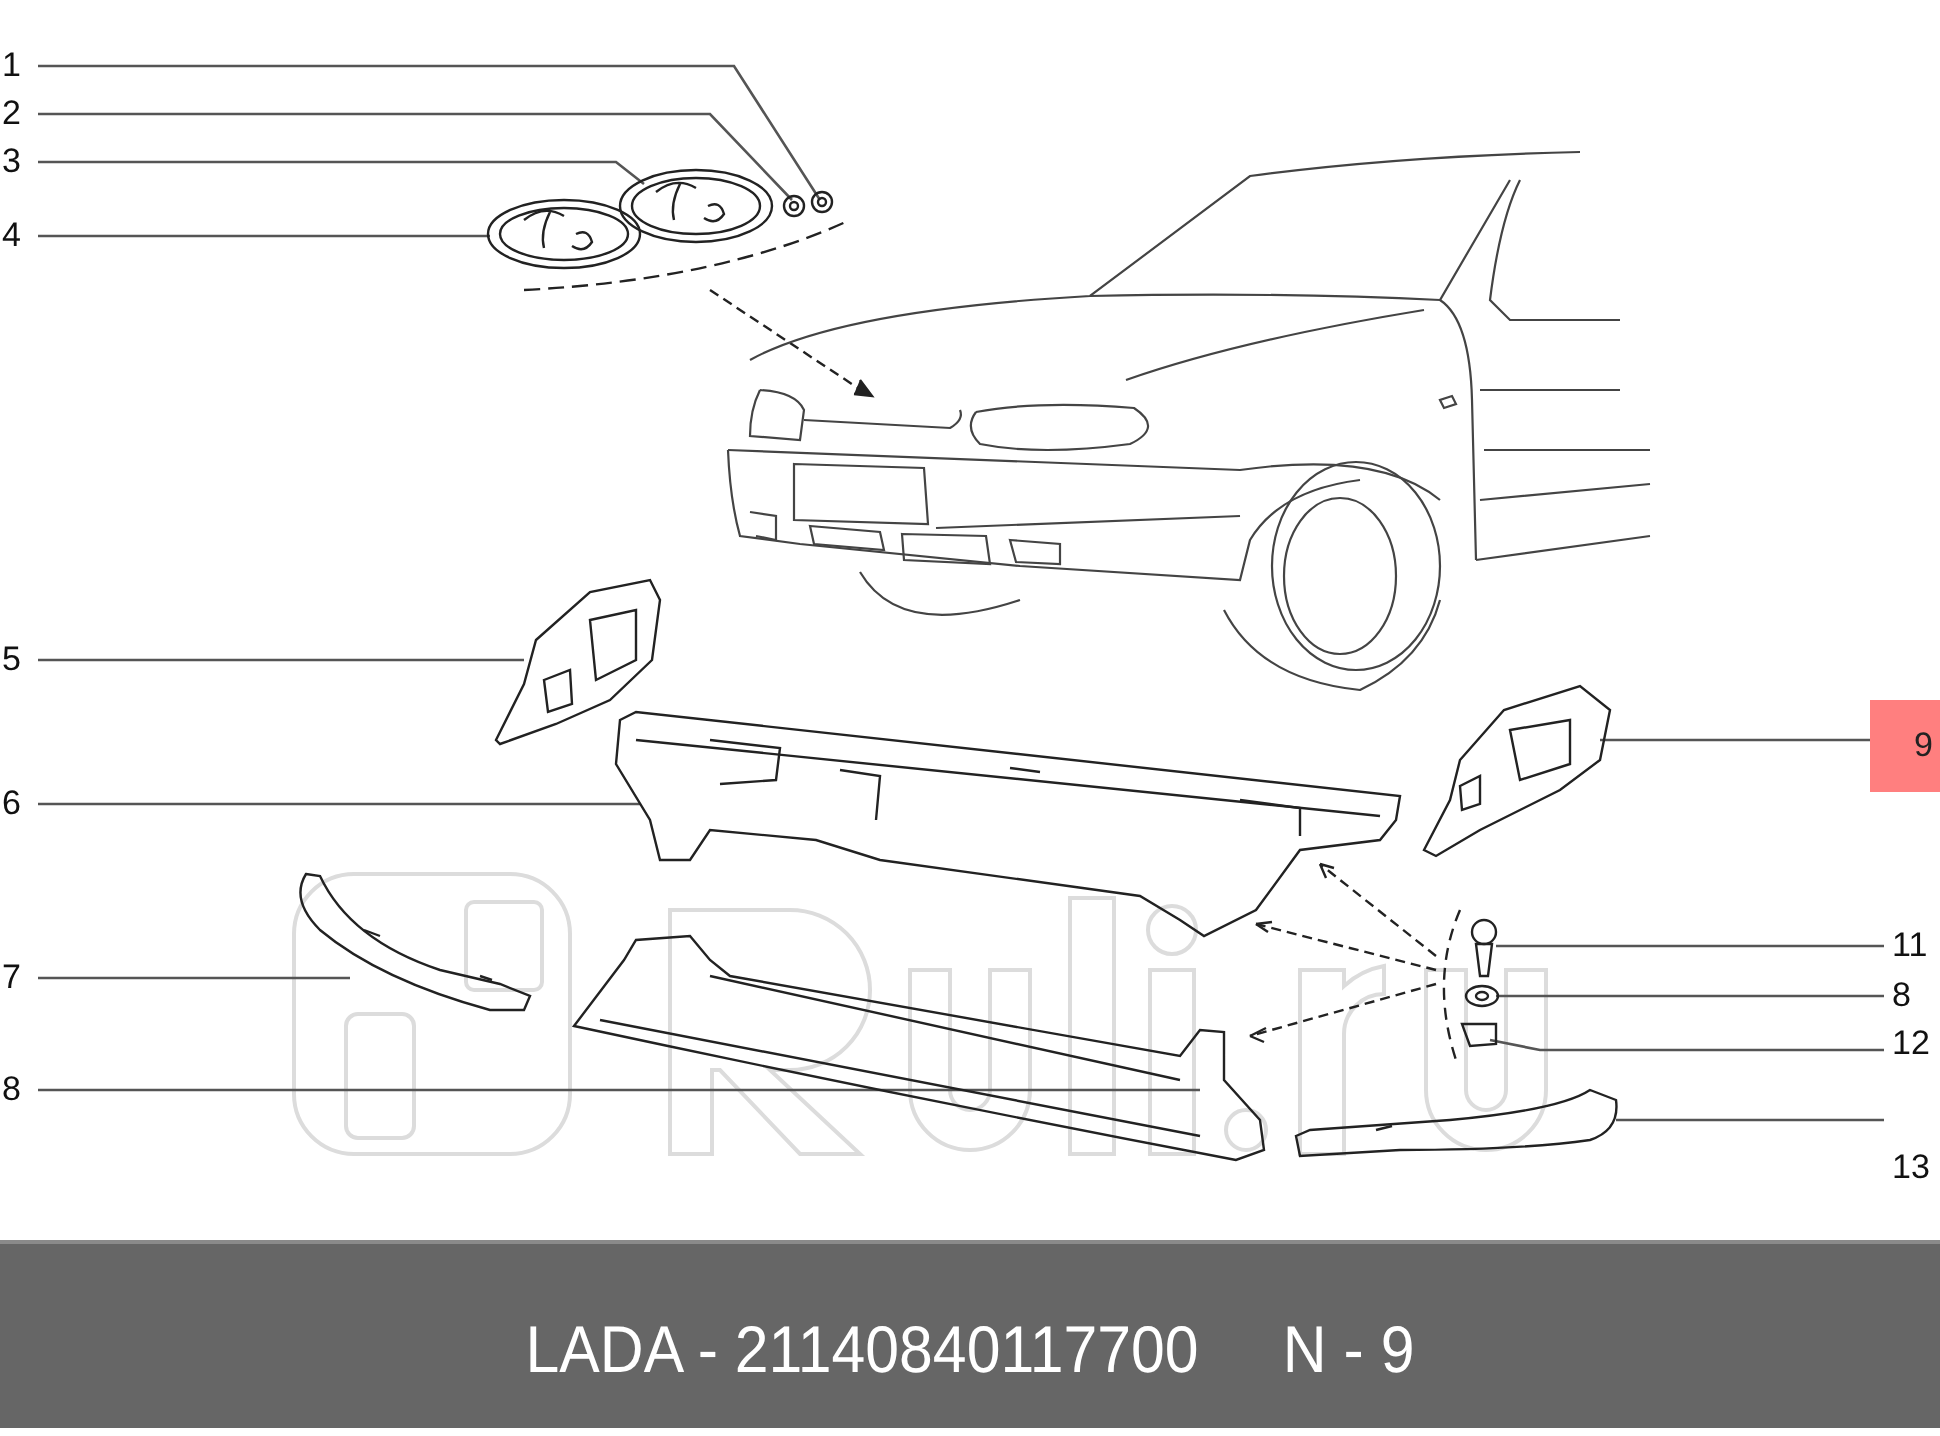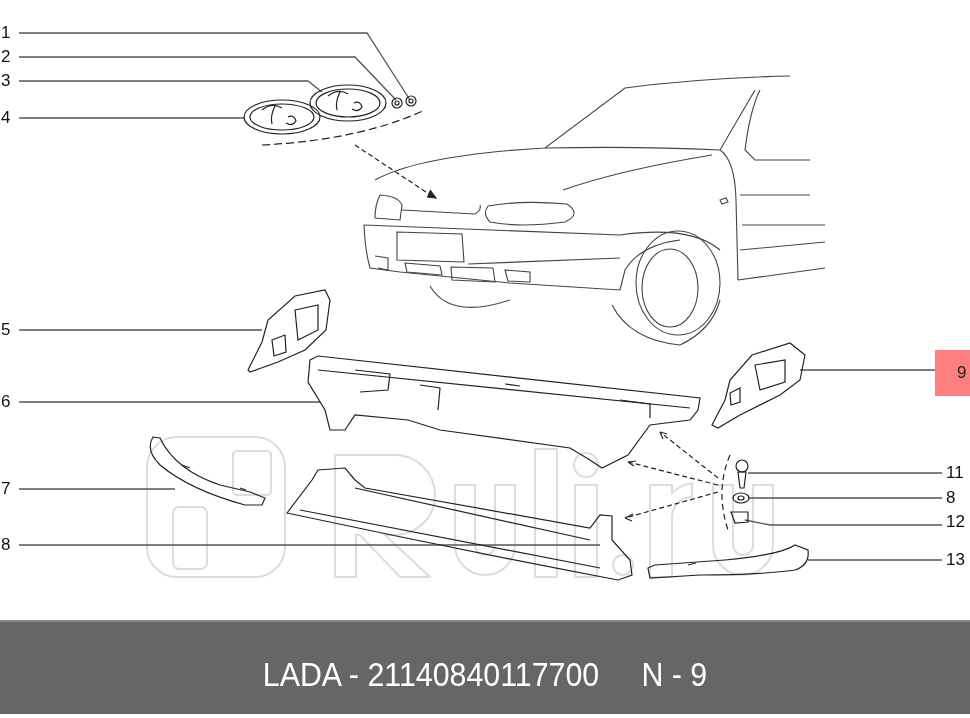--- a/index.html
+++ b/index.html
@@ -163,18 +163,18 @@
   <span class="callout-label left" style="top:392px">6</span>
   <span class="callout-label left" style="top:479px">7</span>
   <span class="callout-label left" style="top:535px">8</span>
 
   <div class="hl">
     <span>9</span>
   </div>
   <span class="callout-label right" style="top:463px">11</span>
   <span class="callout-label right" style="top:488px">8</span>
   <span class="callout-label right" style="top:512px">12</span>
-  <span class="callout-label right" style="top:550px">13</span>
+  <span class="callout-label right" style="top:574px">13</span>
 </div>
 
 <div class="footer">
   <div class="footer-text">LADA - 21140840117700     N - 9</div>
 </div>
 
 </body></html>

